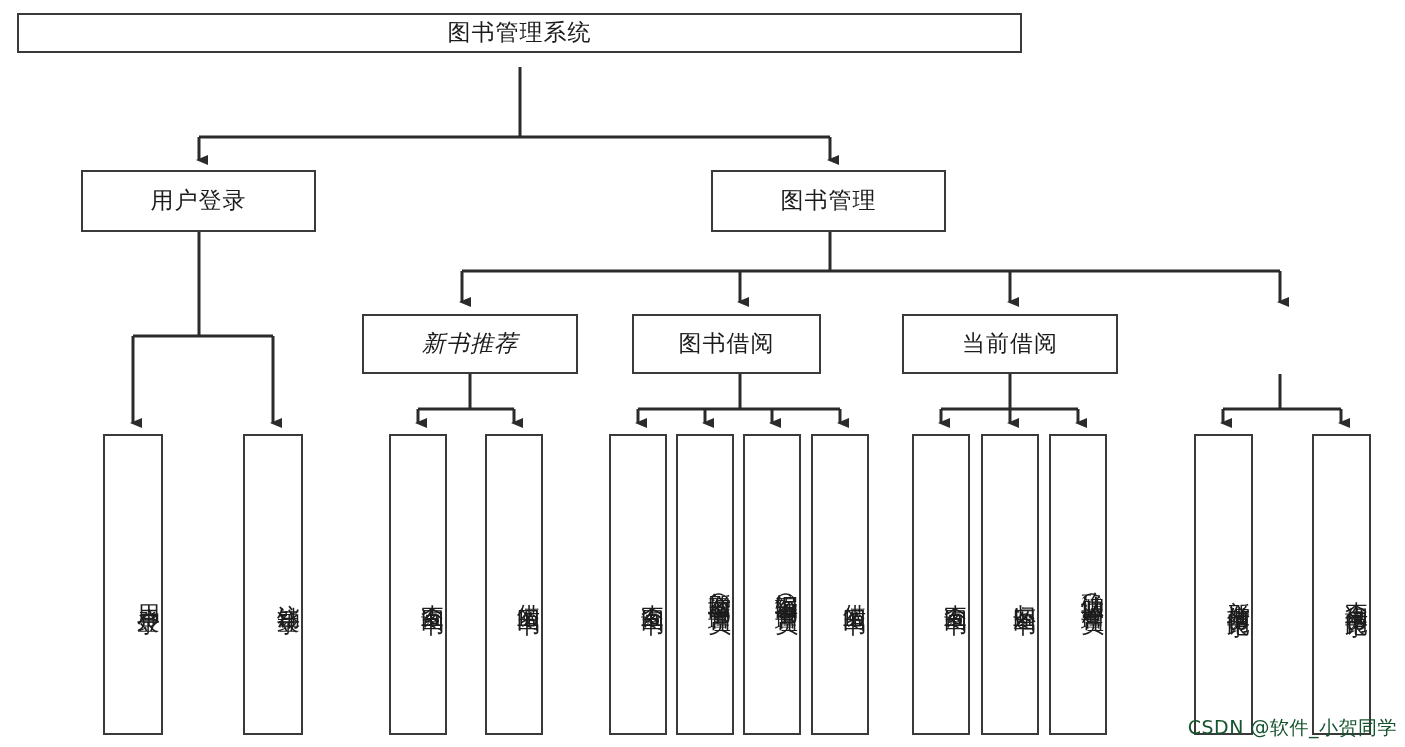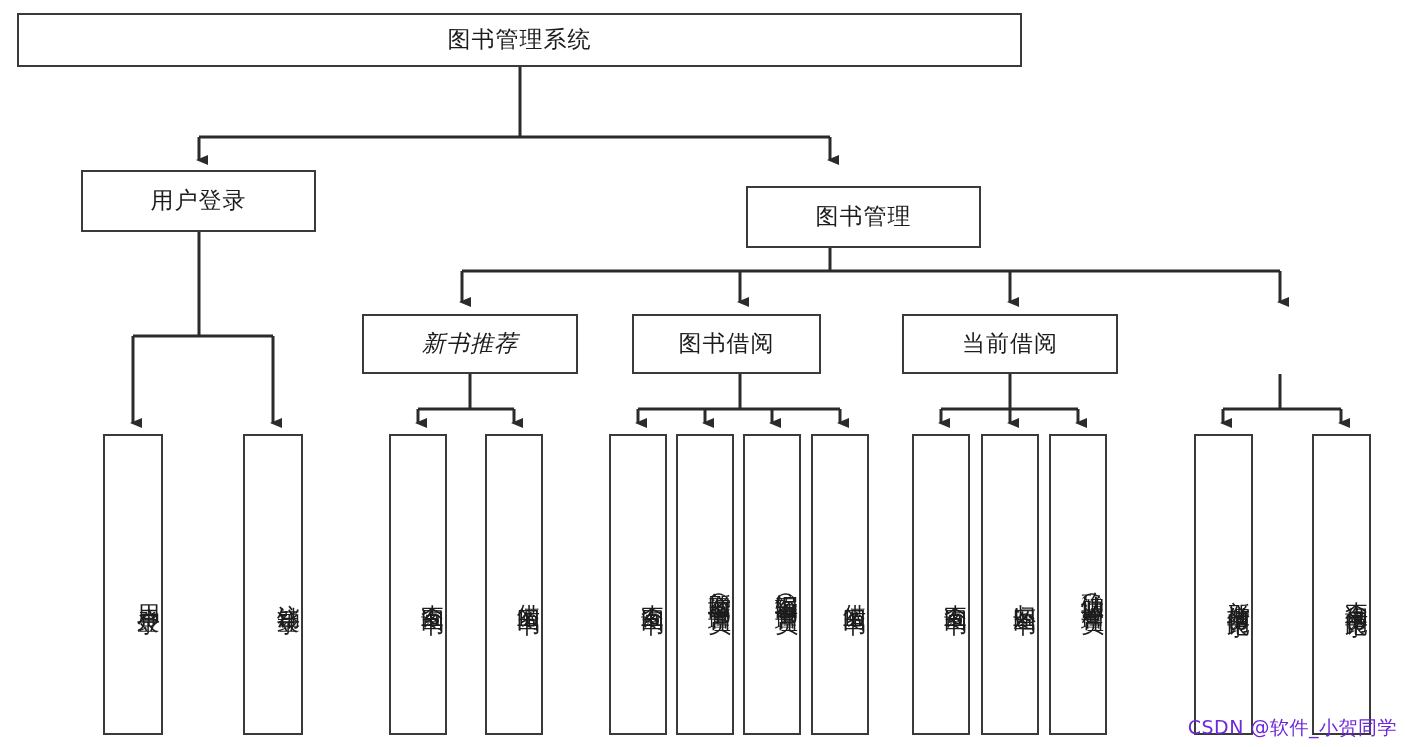--- a/index.html
+++ b/index.html
@@ -56,21 +56,21 @@
   }
   .node-label {
     display: block;
     white-space: pre-line;
   }
   .watermark {
     position: absolute;
     right: 8px;
     bottom: 6px;
     font-size: 19px;
-    color: #6d28d9;
+    color: #14532d;
     letter-spacing: 0.5px;
     user-select: none;
   }
 </style>
 </head>
 <body>
 
 <div id="canvas">
 
   <svg id="wires" viewBox="0 0 1405 747">
@@ -116,28 +116,28 @@
       <path d="M1010,409 L1010,423" marker-end="url(#arrow)"></path>
       <path d="M1078,409 L1078,423" marker-end="url(#arrow)"></path>
 
       <path d="M1280,374 L1280,409"></path>
       <path d="M1223,409 L1341,409"></path>
       <path d="M1223,409 L1223,423" marker-end="url(#arrow)"></path>
       <path d="M1341,409 L1341,423" marker-end="url(#arrow)"></path>
     </g>
   </svg>
 
-  <div class="node horizontal" style="left:17px; top:13px; width:1005px; height:54px;">
+  <div class="node horizontal" style="left:17px; top:13px; width:1005px; height:40px;">
     <span class="node-label">图书管理系统</span>
   </div>
 
   <div class="node horizontal" style="left:81px; top:170px; width:235px; height:62px;">
     <span class="node-label">用户登录</span>
   </div>
-  <div class="node horizontal" style="left:711px; top:186px; width:235px; height:62px;margin-left:35px;">
+  <div class="node horizontal" style="left:711px; top:170px; width:235px; height:62px;">
     <span class="node-label">图书管理</span>
   </div>
 
   <div class="node horizontal" style="left:362px; top:314px; width:216px; height:60px;font-style:italic;">
     <span class="node-label">新书推荐</span>
   </div>
   <div class="node horizontal" style="left:632px; top:314px; width:189px; height:60px;justify-content:center;">
     <span class="node-label">图书借阅</span>
   </div>
   <div class="node horizontal" style="left:902px; top:314px; width:216px; height:60px;">

